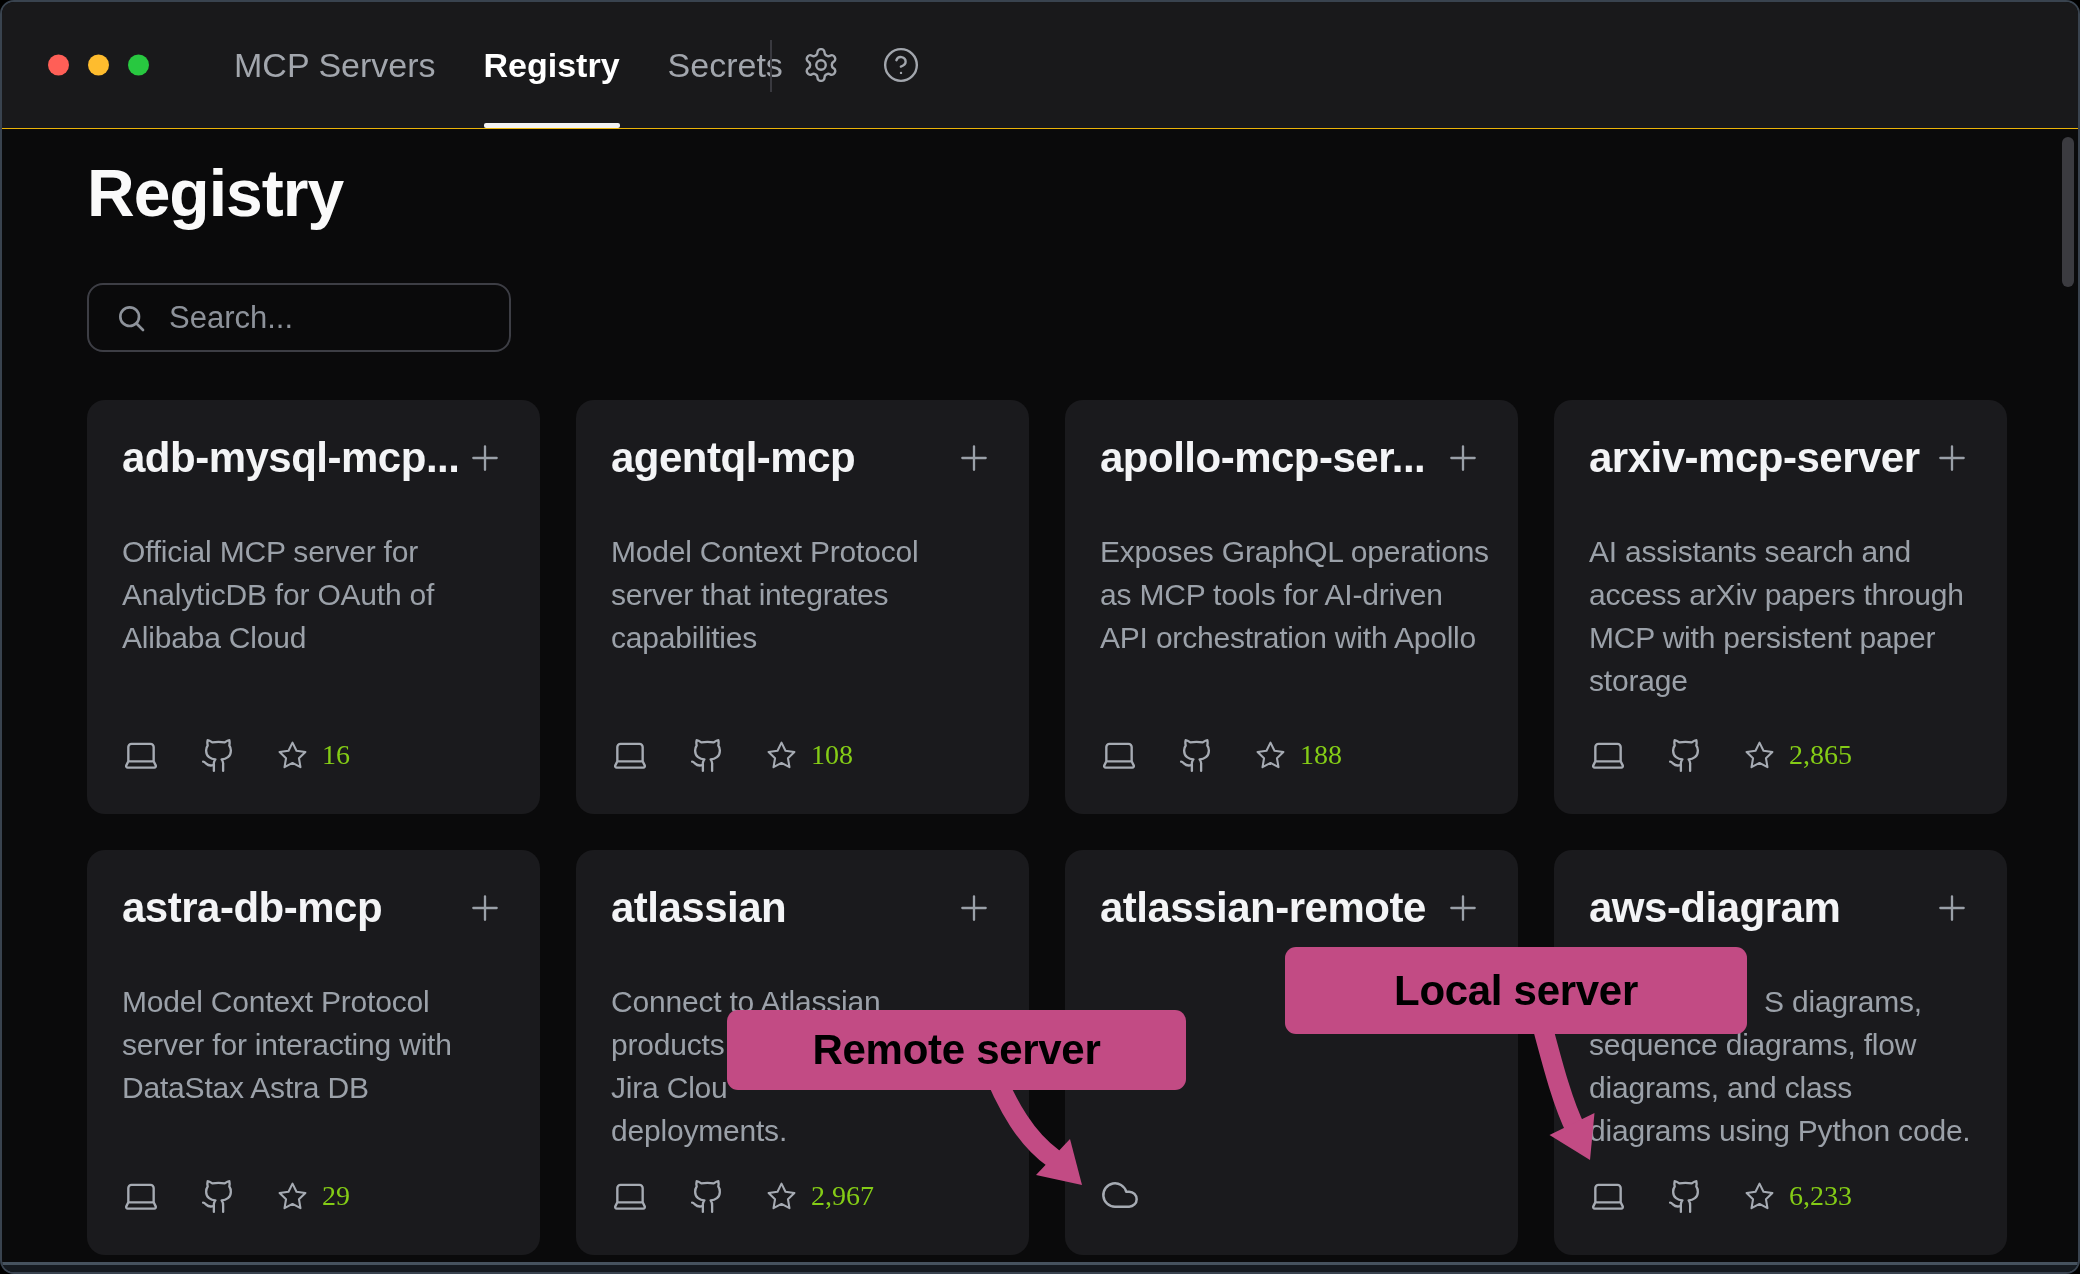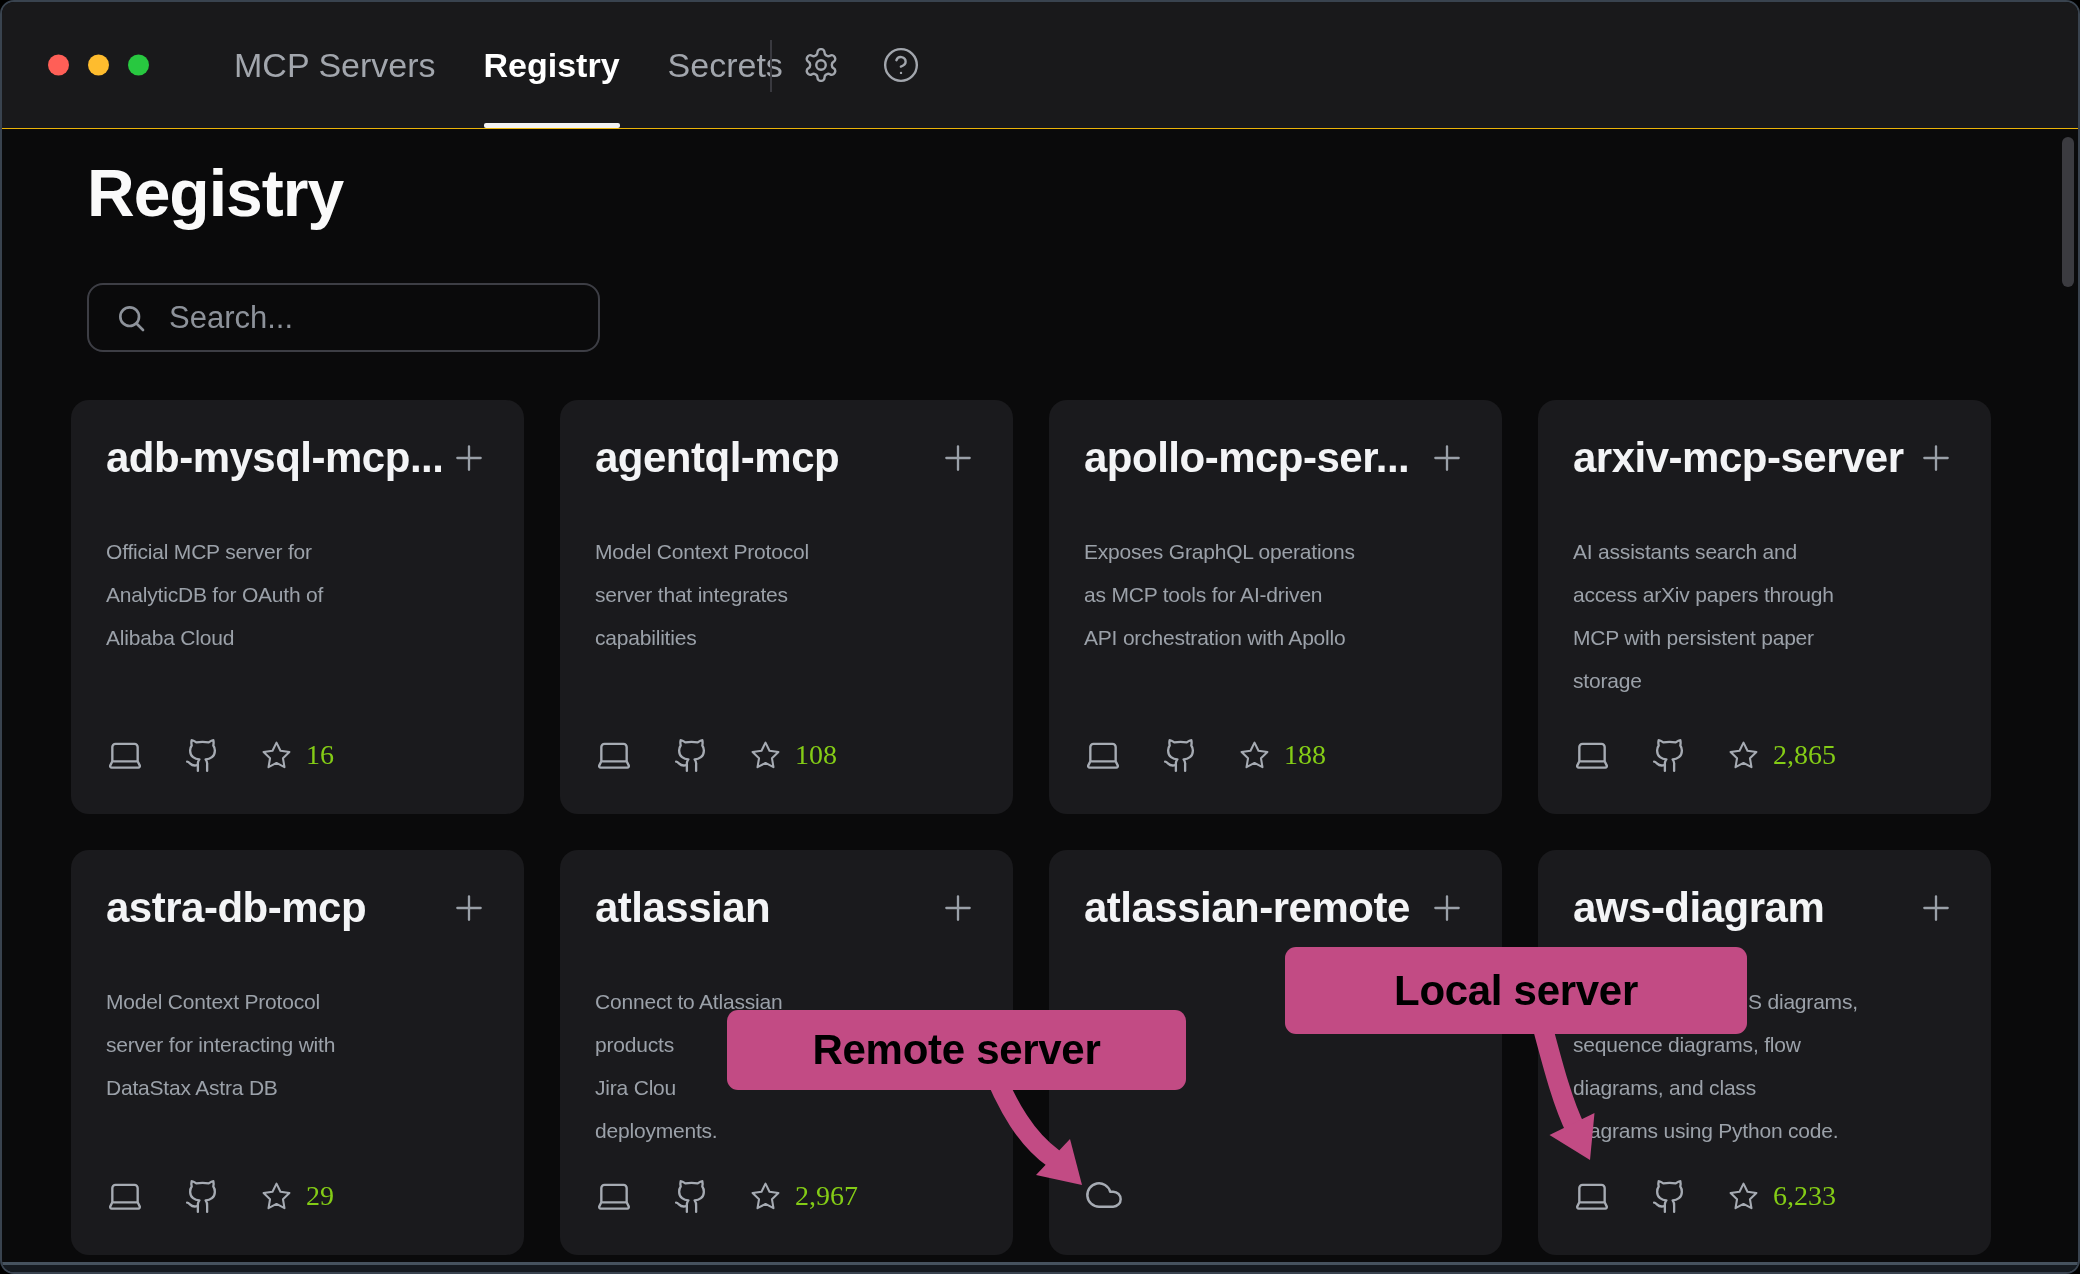--- a/index.html
+++ b/index.html
@@ -64,38 +64,38 @@
   
   .content { position: absolute; left: 0; top: 128px; right: 0; bottom: 0; }
   .page-title {
     position: absolute; left: 85px; top: 30px;
     margin: 0;
     font-size: 66px; font-weight: 700; color: #fafafa;
     letter-spacing: -1px; line-height: 1;
   }
   .search-box {
     position: absolute; left: 85px; top: 153px;
-    width: 513px; height: 69px;
+    width: 424px; height: 69px;
     border: 2px solid #3d3e45; border-radius: 16px;
     display: flex; align-items: center;
     padding: 0 26px; gap: 20px;
     background: transparent;
   }
   .search-box .s-icon { width: 32px; height: 32px; color: #8d929a; flex: none; }
   .search-box .s-icon svg { width: 100%; height: 100%; display: block; }
   .search-box input {
     flex: 1; min-width: 0;
     background: transparent; border: none; outline: none;
     font-family: "Liberation Sans", sans-serif;
     font-size: 31px; color: #e4e6ea;
   }
   .search-box input::placeholder { color: #8d929a; opacity: 1; }
   
   .grid {
-    position: absolute; left: 69px; top: 270px;
+    position: absolute; left: 85px; top: 270px;
     display: grid;
     grid-template-columns: repeat(4, 453px);
     grid-template-rows: 414px 405px;
     column-gap: 31px; row-gap: 33px; gap: 36px;
   }
   .card {
     background: #1a1a1d;
     border-radius: 18px;
     padding: 34px 35px 40px 35px;
     display: flex; flex-direction: column;
@@ -110,21 +110,21 @@
     line-height: 1.15; letter-spacing: -0.5px;
     white-space: nowrap;
   }
   .add-btn {
     width: 40px; height: 40px; color: #9aa0a8;
     flex: none; margin-top: 4px; cursor: pointer;
   }
   .add-btn svg { width: 100%; height: 100%; display: block; }
   .card-desc {
     margin-top: 48px;
-    font-size: 21px; line-height: 43px; color: #9ba1a9;
+    font-size: 30px; line-height: 43px; color: #9ba1a9;
     letter-spacing: -0.2px;
   }
   .desc-line { display: block; white-space: nowrap; }
   .card-atl-remote .desc-line:nth-child(2) { padding-left: 92px; }
   .card-atl-remote .desc-line:nth-child(3) { padding-left: 96px; }
   .card-aws .desc-line:nth-child(1) { padding-left: 175px; }
   .card-footer {
     margin-top: auto;
     display: flex; align-items: center; gap: 40px;
     color: #a6abb3;

